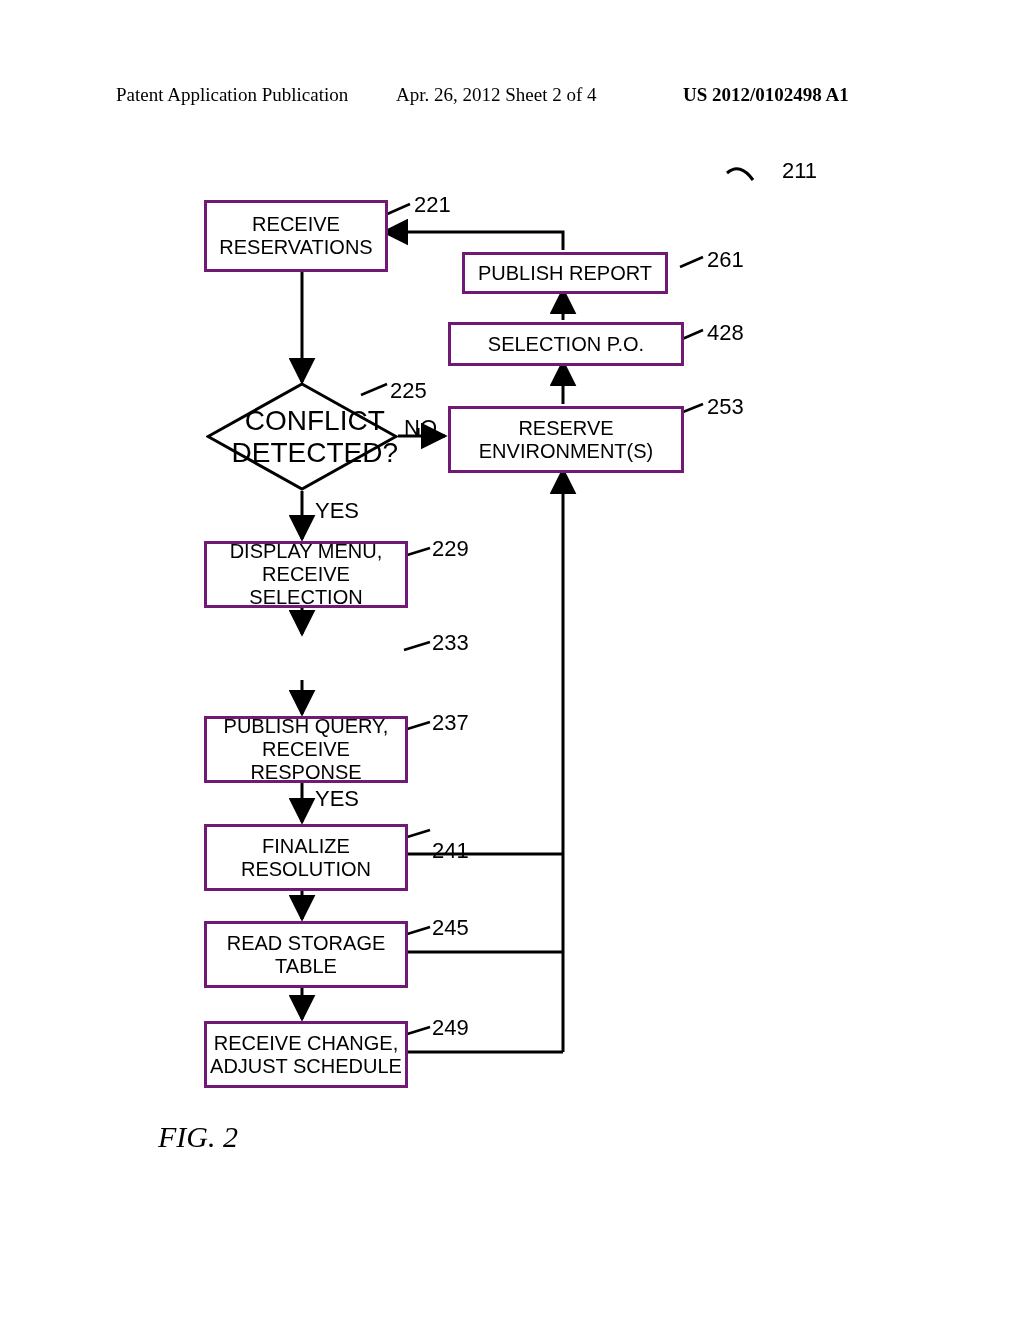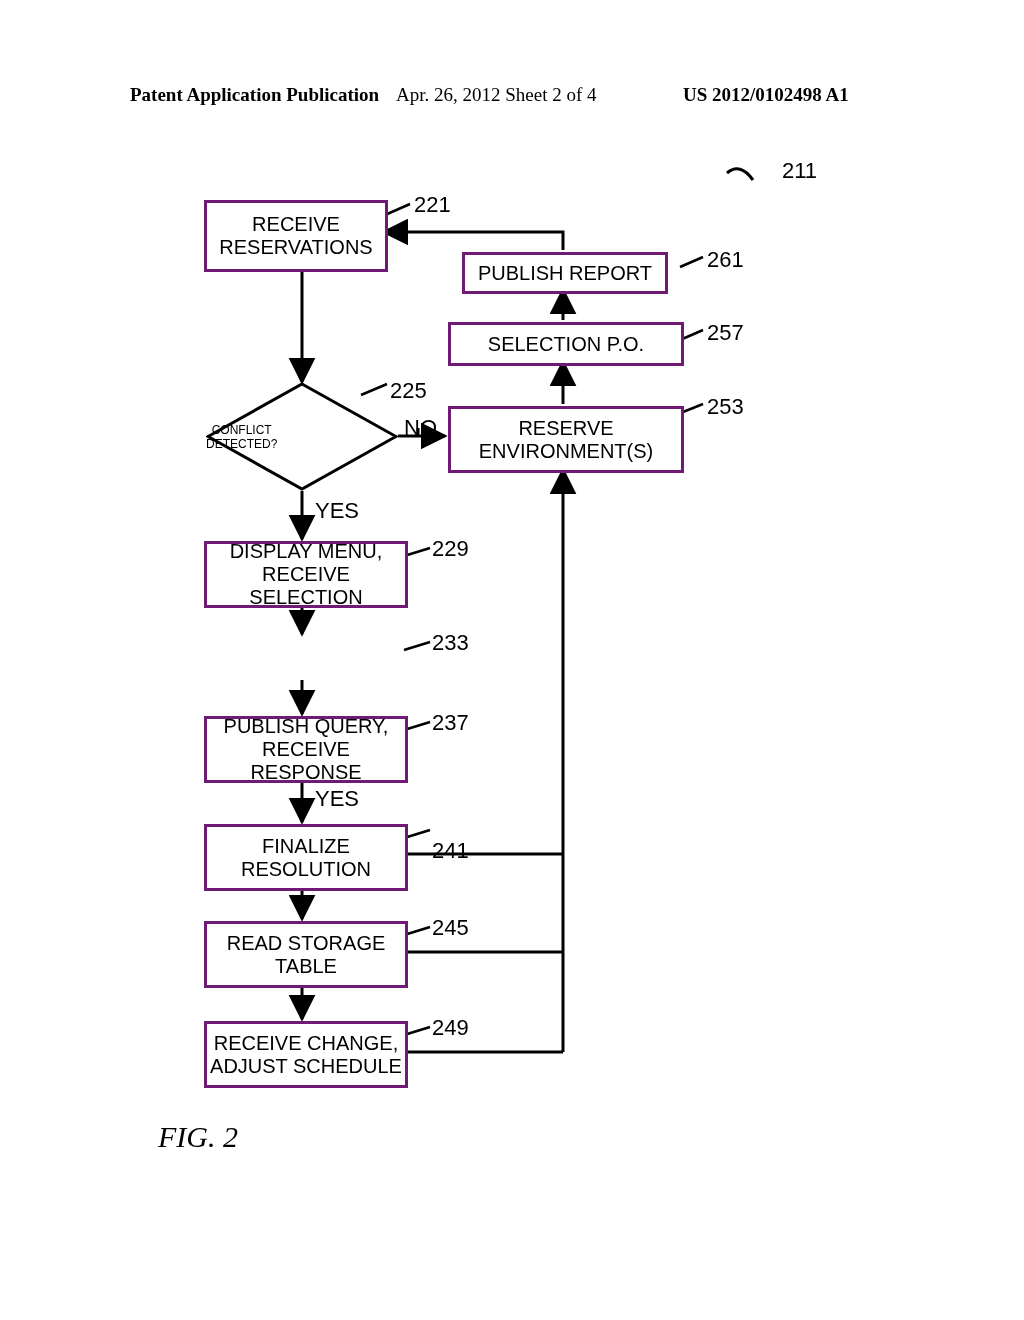--- a/index.html
+++ b/index.html
@@ -29,24 +29,24 @@
     align-items: center;
     justify-content: center;
     text-align: center;
     font-size: 20px;
     line-height: 1.15;
     font-weight: 400;
   }
   .diamond {
     position: absolute;
     text-align: center;
-    font-size: 12px;
+    font-size: 28px;
     display: flex;
     align-items: center;
-    justify-content: flex-start;
+    justify-content: flex-end;
   }
   .diamond svg {
     position: absolute;
     left: 0; top: 0;
     width: 100%; height: 100%;
   }
   .diamond .lbl {
     position: relative;
     z-index: 1;
   }
@@ -70,21 +70,21 @@
     width: 1024px;
     height: 1320px;
     pointer-events: none;
   }
 </style>
 </head>
 <body>
 
 <div class="page">
 
-  <div class="hdr" style="left:130px;font-weight:bold;">Patent Application Publication</div>
+  <div class="hdr" style="left:116px;font-weight:normal;">Patent Application Publication</div>
   <div class="hdr" style="left:396px;">Apr. 26, 2012  Sheet 2 of 4</div>
   <div class="hdr" style="left:683px;font-weight:bold;">US 2012/0102498 A1</div>
 
   <svg class="lines">
     <defs>
       <marker id="arrow" viewBox="0 0 10 10" refX="9" refY="5" markerWidth="9" markerHeight="9" orient="auto-start-reverse">
         <path d="M 0 0 L 10 5 L 0 10 z" fill="#000"></path>
       </marker>
     </defs>
 
@@ -194,21 +194,21 @@
 
   <div class="node" style="left:448px; top:406px; width:230px; height:61px;">
     <span style="white-space:pre-line;">RESERVE
 ENVIRONMENT(S)</span>
   </div>
   <div class="num" style="left:707px; top:394px;">253</div>
 
   <div class="node" style="left:448px; top:322px; width:230px; height:38px;">
     <span style="white-space:pre-line;">SELECTION P.O.</span>
   </div>
-  <div class="num" style="left:707px; top:320px;">257</div>
+  <div class="num" style="left:707px; top:320px;">428</div>
 
   <div class="node" style="left:462px; top:252px; width:200px; height:36px;">
     <span style="white-space:pre-line;">PUBLISH REPORT</span>
   </div>
   <div class="num" style="left:707px; top:247px;">261</div>
 
   <div class="edge-label" style="left:404px; top:415px;">NO</div>
   <div class="edge-label" style="left:315px; top:498px;">YES</div>
   <div class="edge-label" style="left:315px; top:786px;">YES</div>
 

